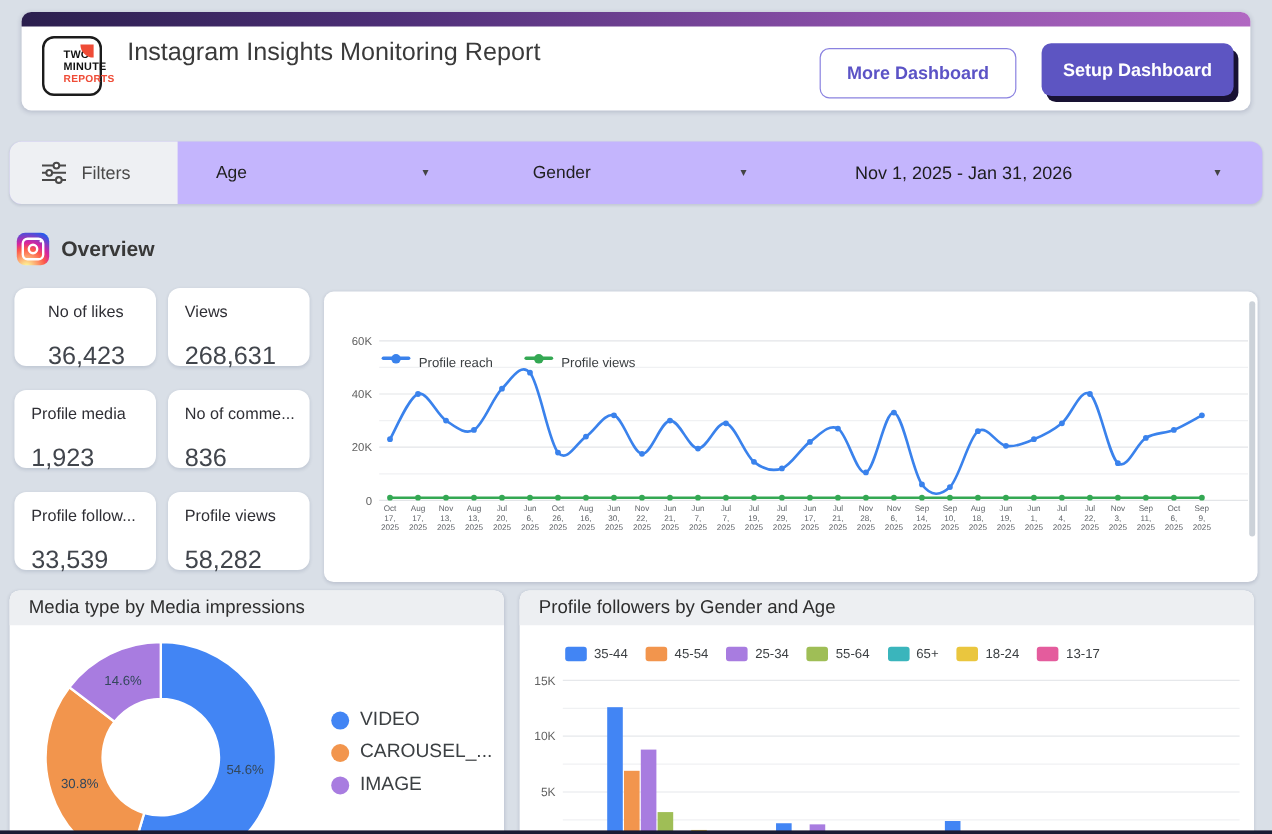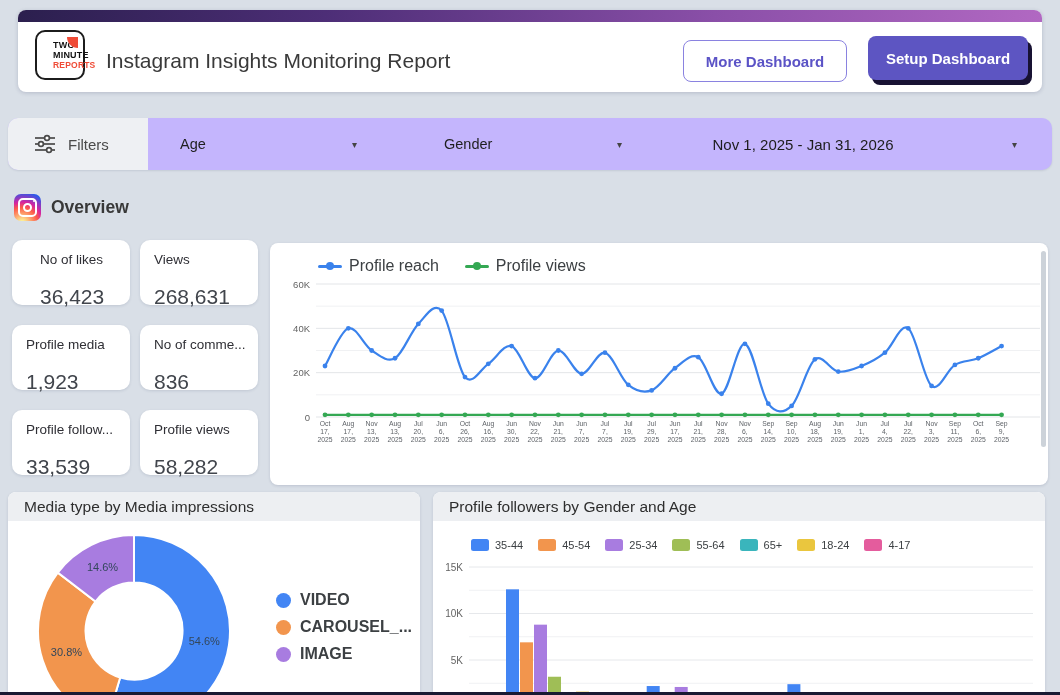--- a/index.html
+++ b/index.html
@@ -11,21 +11,21 @@
     border-radius:8px;box-shadow:0 1px 4px rgba(20,30,70,.18);}
   .header-grad{position:absolute;left:0;top:0;width:100%;height:12px;border-radius:8px 8px 0 0;
     background:linear-gradient(90deg,#2b1f4e 0%,#4d2e77 30%,#8a4fa8 68%,#b168c2 100%);}
   .tmr-logo{position:absolute;left:17px;top:20px;width:50px;height:50px;background:#fff;
     border:2.5px solid #1c1c1c;border-radius:10px;display:flex;flex-direction:column;
     justify-content:center;align-items:flex-start;padding-left:16px;box-sizing:border-box;}
   .tmr-logo .l1,.tmr-logo .l2{font-size:9px;font-weight:bold;color:#111;line-height:10px;letter-spacing:.2px;}
   .tmr-logo .l3{font-size:8.5px;font-weight:bold;color:#ef4b36;line-height:10px;letter-spacing:.2px;}
   .tmr-corner{position:absolute;top:5px;right:5px;width:11px;height:11px;background:#ef4b36;
     border-radius:0 0 0 12px;}
-  .header-title{position:absolute;left:88px;top:24px;height:54px;display:flex;align-items:center;
+  .header-title{position:absolute;left:88px;top:7px;height:54px;display:flex;align-items:center;
     font-size:21px;font-weight:500;color:#3a3a3a;}
   .btn-outline{position:absolute;left:665px;top:30px;width:164px;height:42px;background:#fff;
     border:1.5px solid #8a82e0;border-radius:8px;color:#5b53c6;font-size:15px;font-weight:bold;
     display:flex;align-items:center;justify-content:center;cursor:pointer;}
   .btn-solid{position:absolute;left:850px;top:26px;width:160px;height:44px;background:#5d55c2;
     border:none;border-radius:8px;color:#fff;font-size:15px;font-weight:bold;
     display:flex;align-items:center;justify-content:center;box-shadow:4px 5px 0 #181233;cursor:pointer;}
 
   
   .filter-bar{position:absolute;left:8px;top:118px;width:1044px;height:52px;background:#c4b5fd;
@@ -54,26 +54,26 @@
     box-shadow:0 1px 3px rgba(20,30,70,.12);box-sizing:border-box;padding:12px 0 0 14px;}
   .kpi-label{font-size:13.5px;color:#2f2f35;}
   .kpi-value{font-size:21px;color:#41454c;margin-top:18px;}
 
   
   .chart-card{position:absolute;background:#fff;border-radius:8px;box-shadow:0 1px 3px rgba(20,30,70,.14);}
   .chart-head{height:29px;background:#edeff2;border-radius:8px 8px 0 0;display:flex;align-items:center;
     padding-left:16px;font-size:15.5px;font-weight:500;color:#2e2e2e;}
   .chart-body{position:relative;width:100%;}
   .line-legend{position:absolute;left:48px;top:14px;display:flex;gap:26px;align-items:center;z-index:2;}
-  .lg-item{display:flex;align-items:center;gap:7px;font-size:16px;color:#3c4043;}
+  .lg-item{display:flex;align-items:flex-start;gap:7px;font-size:11px;color:#3c4043;margin-top:40px;}
   .lg-marker{position:relative;width:24px;height:3px;border-radius:2px;}
   .lg-marker::after{content:"";position:absolute;left:8px;top:-2.5px;width:8px;height:8px;border-radius:50%;
     background:inherit;}
   .scroll-thumb{position:absolute;right:2px;top:8px;width:5px;height:196px;background:#ccd2d9;border-radius:3px;}
-  .donut-legend{position:absolute;left:268px;top:70px;display:flex;flex-direction:column;gap:9px;z-index:2;font-weight:bold;}
+  .donut-legend{position:absolute;left:268px;top:70px;display:flex;flex-direction:column;gap:9px;z-index:2;}
   .dl-item{display:flex;align-items:center;gap:9px;font-size:16px;color:#3c4043;}
   .dl-dot{width:15px;height:15px;border-radius:50%;}
   .bar-legend{position:absolute;left:38px;top:18px;display:flex;gap:15px;align-items:center;z-index:2;}
   .bl-item{display:flex;align-items:center;gap:6px;font-size:11px;color:#3c4043;}
   .bl-swatch{width:18px;height:12px;border-radius:2.5px;}
   svg{display:block;}
   .bottom-edge{position:absolute;left:0;bottom:0;width:100%;height:3px;background:#191a33;z-index:5;}
 </style>
 </head>
 <body>
@@ -331,21 +331,21 @@
           <div class="bl-item">
             <span class="bl-swatch" style="background: rgb(58, 181, 188);"></span>
             <span>65+</span>
           </div>
           <div class="bl-item">
             <span class="bl-swatch" style="background: rgb(234, 198, 62);"></span>
             <span>18-24</span>
           </div>
           <div class="bl-item">
             <span class="bl-swatch" style="background: rgb(228, 92, 157);"></span>
-            <span>4-17</span>
+            <span>13-17</span>
           </div>
         </div>
       <svg id="bar-svg" width="612" height="206">
           <g>
             <line x1="36" x2="600" y1="162.25" y2="162.25" stroke="#f0f1f3" stroke-width="1"></line>
             <line x1="36" x2="600" y1="139" y2="139" stroke="#e6e8eb" stroke-width="1"></line>
             <text x="30" y="142.5" text-anchor="end" font-size="10" fill="#636363">5K</text>
             <line x1="36" x2="600" y1="115.75" y2="115.75" stroke="#f0f1f3" stroke-width="1"></line>
             <line x1="36" x2="600" y1="92.50000000000001" y2="92.50000000000001" stroke="#e6e8eb" stroke-width="1"></line>
             <text x="30" y="96.00000000000001" text-anchor="end" font-size="10" fill="#636363">10K</text>

